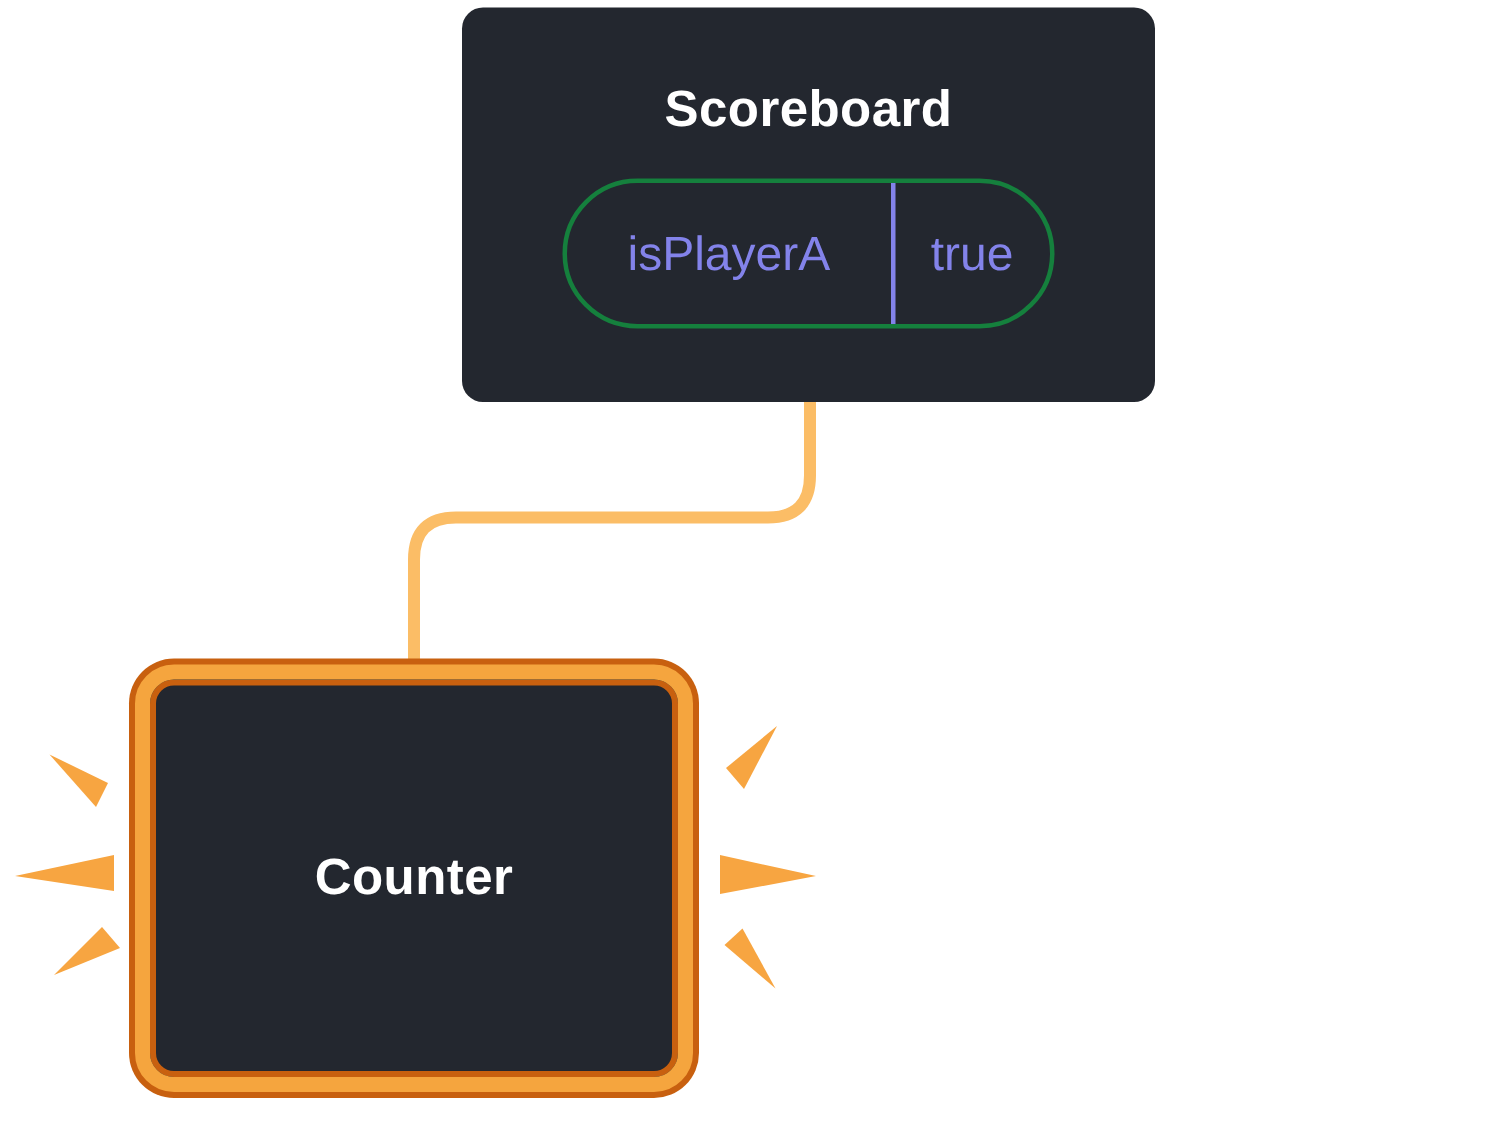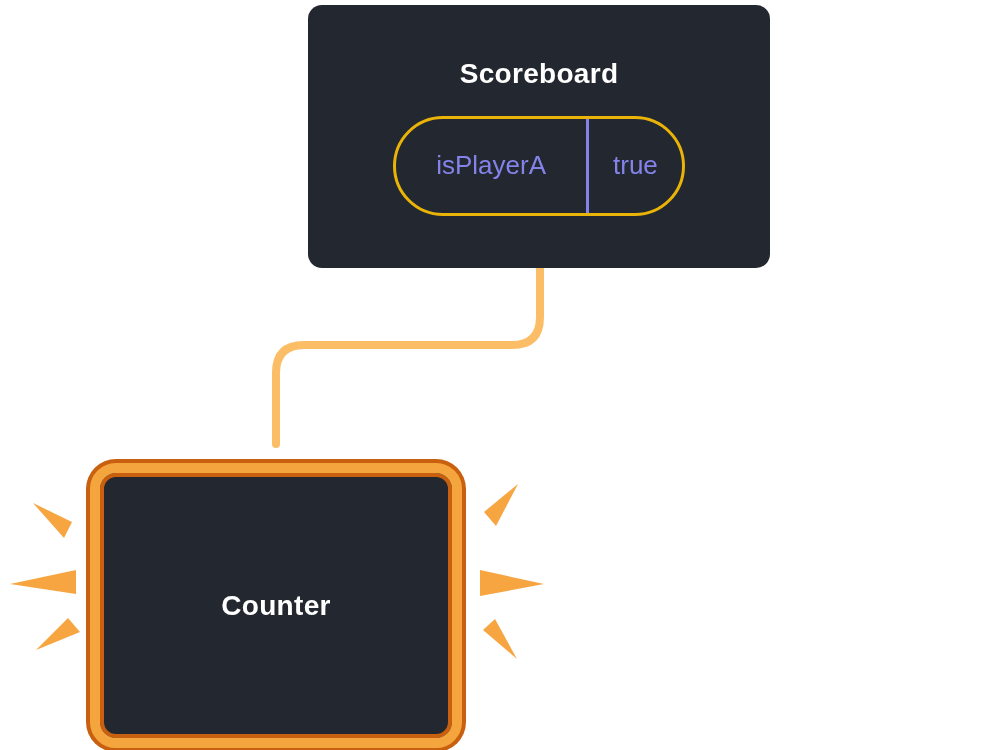--- a/index.html
+++ b/index.html
@@ -19,31 +19,31 @@
     position: absolute;
     background: #23272f;
     display: flex;
     flex-direction: column;
     align-items: center;
     justify-content: center;
   }
   .card-title {
     color: #ffffff;
     font-weight: 700;
-    font-size: 28px;
+    font-size: 34px;
     letter-spacing: 0.3px;
   }
   .pill {
     display: flex;
     align-items: stretch;
     height: 100px;
-    border: 3px solid #eab308;
+    border: 3px solid #15803d;
     border-radius: 60px;
     color: #8383ea;
-    font-size: 26px;
+    font-size: 32px;
     background: transparent;
   }
   .pill-cell {
     display: flex;
     align-items: center;
     justify-content: center;
   }
   .pill-name { padding: 0 40px; border-right: 3px solid #8383ea; }
   .pill-value { padding: 0 24px; }
 
@@ -53,21 +53,20 @@
     border-radius: 14px;
     gap: 26px;
   }
   .counter {
     left: 90px; top: 443px;
     width: 372px; height: 285px;
     border: 10px solid #f5a53e;
     border-radius: 26px;
     box-shadow: 0 0 0 4px #c8600f, inset 0 0 0 4px #c8600f;
     gap: 32px;
-    margin-top: 20px;
   }
 </style>
 </head>
 <body>
 
 <div class="canvas">
 
   <svg class="overlay" viewBox="0 0 1008 750" xmlns="http://www.w3.org/2000/svg">
 
     <path d="M 540 266 V 317 Q 540 345 512 345 H 304 Q 276 345 276 373 V 444" fill="none" stroke="#fbbd66" stroke-width="8" stroke-linecap="round"></path>

